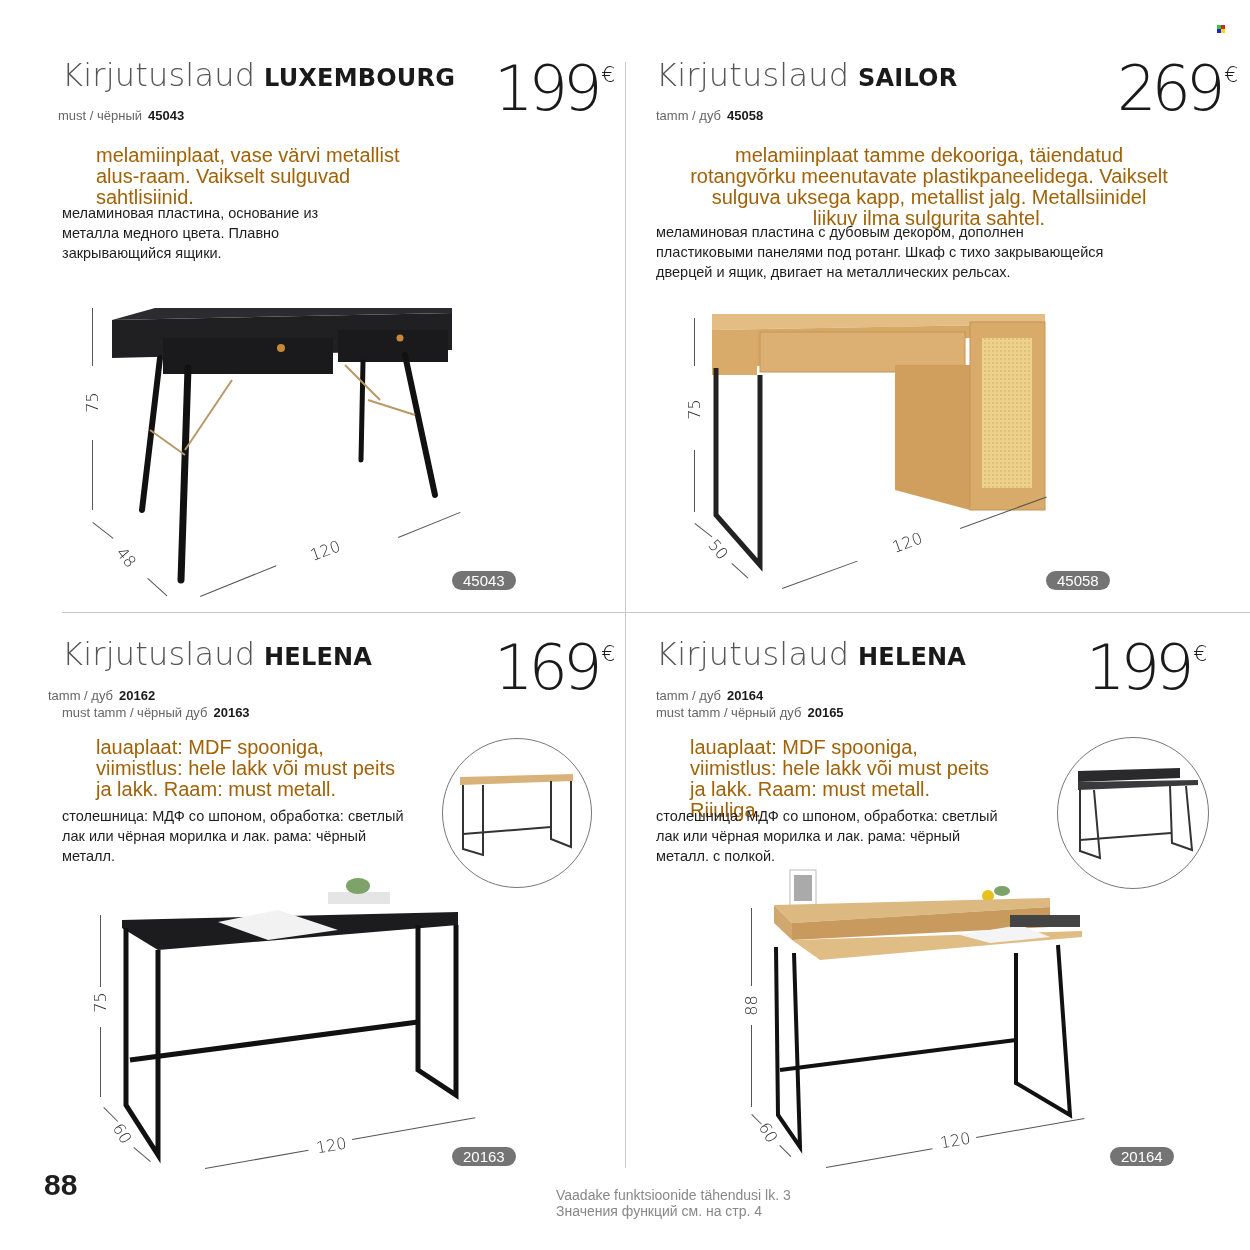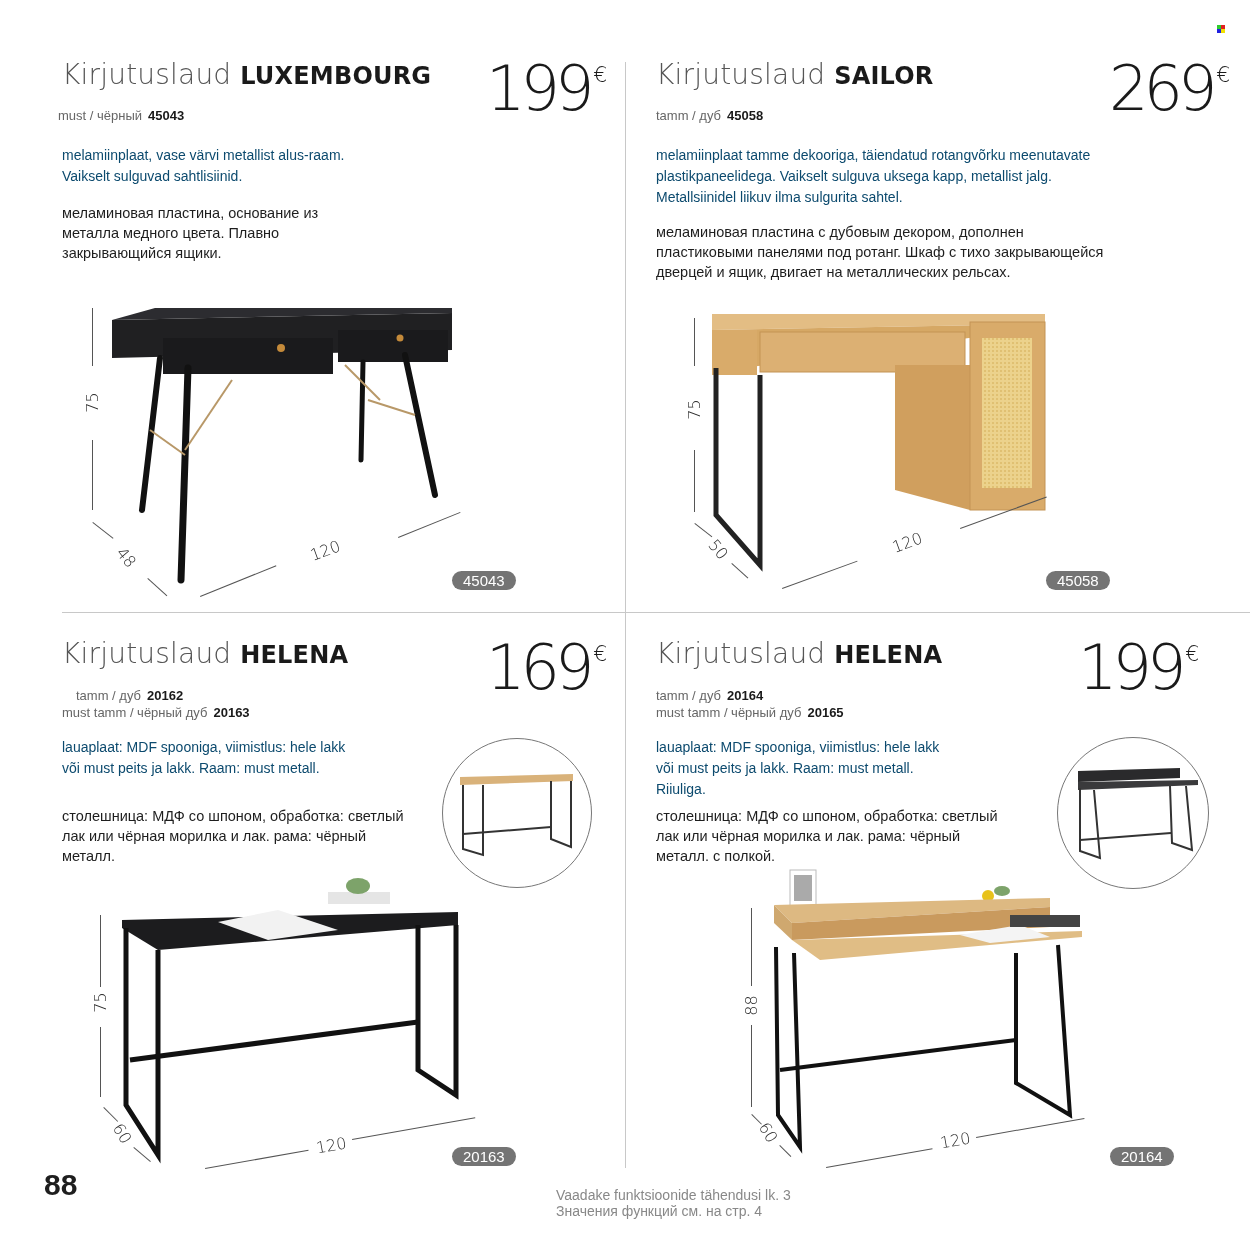--- a/index.html
+++ b/index.html
@@ -3,31 +3,31 @@
 <meta charset="utf-8">
 <style>
   html, body { margin: 0; padding: 0; background: #ffffff; }
   body { width: 1250px; height: 1250px; position: relative; overflow: hidden;
          font-family: "Liberation Sans", "DejaVu Sans", sans-serif; color: #1e1e1e; }
   .abs { position: absolute; }
   .vdiv { position: absolute; left: 625px; width: 1px; background: #c8c8c8; }
   .hdiv { position: absolute; top: 612px; height: 1px; left: 62px; width: 1188px; background: #c8c8c8; }
 
   .title { position: absolute; font-size: 31px; white-space: nowrap; letter-spacing: 0.2px; }
-  .title .lite { font-weight: 300; color: #555; font-family: "DejaVu Sans", sans-serif; font-size: 28px; }
+  .title .lite { font-weight: 300; color: #555; font-family: "DejaVu Sans", sans-serif; font-size: 32px; }
   .title .bold { font-weight: 700; color: #1a1a1a; font-family: "DejaVu Sans", sans-serif; font-size: 24px; }
 
   .price { position: absolute; font-family: "DejaVu Sans", sans-serif; font-weight: 200;
-           font-size: 62px; color: #1a1a1a; letter-spacing: -5px; line-height: 1; }
+           font-size: 62px; color: #1a1a1a; letter-spacing: -5px; line-height: 1; margin-left: 8px; }
   .price .cur { font-size: 22px; position: relative; top: -28px; letter-spacing: 0; margin-left: 4px; }
 
   .variant { position: absolute; font-size: 13px; color: #666; line-height: 17px; white-space: nowrap; }
   .variant .code { color: #1a1a1a; font-weight: 700; margin-left: 6px; }
 
-  .desc { position: absolute; font-size: 14px; line-height: 21px; color: #0c4a6e; }
+  .desc { position: absolute; font-size: 20px; line-height: 21px; color: #a16207; margin-left: 34px; }
   .desc-ru { position: absolute; font-size: 14.5px; line-height: 20px; color: #1e1e1e; }
 
   .badge { position: absolute; background: #747474; color: #fff; font-size: 15px; line-height: 19px;
            padding: 0 11px; border-radius: 10px; }
 
   .dim { position: absolute; font-size: 16px; color: #2a2a2a; font-family: "DejaVu Sans", sans-serif; font-weight: 300; }
   .dimline { position: absolute; background: #555; height: 1px; transform-origin: 0 0; }
 
   .pagenum { position: absolute; left: 44px; top: 1168px; font-size: 30px; font-weight: 700; color: #1e1e1e; }
   .footer { position: absolute; left: 556px; top: 1187px; font-size: 14px; line-height: 16px; color: #888; }
@@ -98,21 +98,21 @@
   <div class="title" style="left:656px;top:56px;">
     <span class="lite">Kirjutuslaud</span>
     <span class="bold">SAILOR</span>
   </div>
   <div class="price" style="left:1109px;top:58px;">
     <span>269</span><span class="cur">€</span>
   </div>
   <div class="variant" style="left:656px;top:107px;">
     <span>tamm / дуб</span><span class="code">45058</span>
   </div>
-  <div class="desc" style="left:656px;top:145px;width:478px;">melamiinplaat tamme dekooriga, täiendatud rotangvõrku meenutavate plastikpaneelidega. Vaikselt sulguva uksega kapp, metallist jalg. Metallsiinidel liikuv ilma sulgurita sahtel.</div>
+  <div class="desc" style="left:656px;top:145px;width:478px;text-align:center;">melamiinplaat tamme dekooriga, täiendatud rotangvõrku meenutavate plastikpaneelidega. Vaikselt sulguva uksega kapp, metallist jalg. Metallsiinidel liikuv ilma sulgurita sahtel.</div>
   <div class="desc-ru" style="left:656px;top:222px;width:460px;">меламиновая пластина с дубовым декором, дополнен пластиковыми панелями под ротанг. Шкаф с тихо закрывающейся дверцей и ящик, двигает на металлических рельсах.</div>
 
   <svg class="abs" style="left:700px;top:310px;" width="360" height="270" viewBox="0 0 360 270">
     <polygon points="12,4 345,4 345,14 12,20" fill="#e3bd84"></polygon>
     <polygon points="12,20 345,14 345,18 12,62" fill="#d6a865"></polygon>
     <rect x="12" y="20" width="45" height="45" fill="#d9ab6a"></rect>
     <rect x="60" y="22" width="205" height="40" fill="#dcb073" stroke="#c39355" stroke-width="1"></rect>
     <polygon points="195,55 270,55 270,200 195,180" fill="#d09f5e"></polygon>
     <rect x="270" y="12" width="75" height="188" fill="#d9ab6a" stroke="#c39355"></rect>
     <rect x="282" y="28" width="50" height="150" fill="#ecd28c"></rect>
@@ -138,21 +138,21 @@
 </section>
 
 <section>
   <div class="title" style="left:62px;top:635px;">
     <span class="lite">Kirjutuslaud</span>
     <span class="bold">HELENA</span>
   </div>
   <div class="price" style="left:486px;top:637px;">
     <span>169</span><span class="cur">€</span>
   </div>
-  <div class="variant" style="left:76px;top:687px;">
+  <div class="variant" style="left:48px;top:687px;">
     <span>tamm / дуб</span><span class="code">20162</span>
   </div>
   <div class="variant" style="left:62px;top:704px;">
     <span>must tamm / чёрный дуб</span><span class="code">20163</span>
   </div>
   <div class="desc" style="left:62px;top:737px;width:300px;">lauaplaat: MDF spooniga, viimistlus: hele lakk või must peits ja lakk. Raam: must metall.</div>
   <div class="desc-ru" style="left:62px;top:806px;width:350px;">столешница: МДФ со шпоном, обработка: светлый лак или чёрная морилка и лак. рама: чёрный металл.</div>
 
   <div class="inset" style="left:442px;top:738px;width:148px;height:148px;">
     <svg width="148" height="148" viewBox="0 0 148 148">

